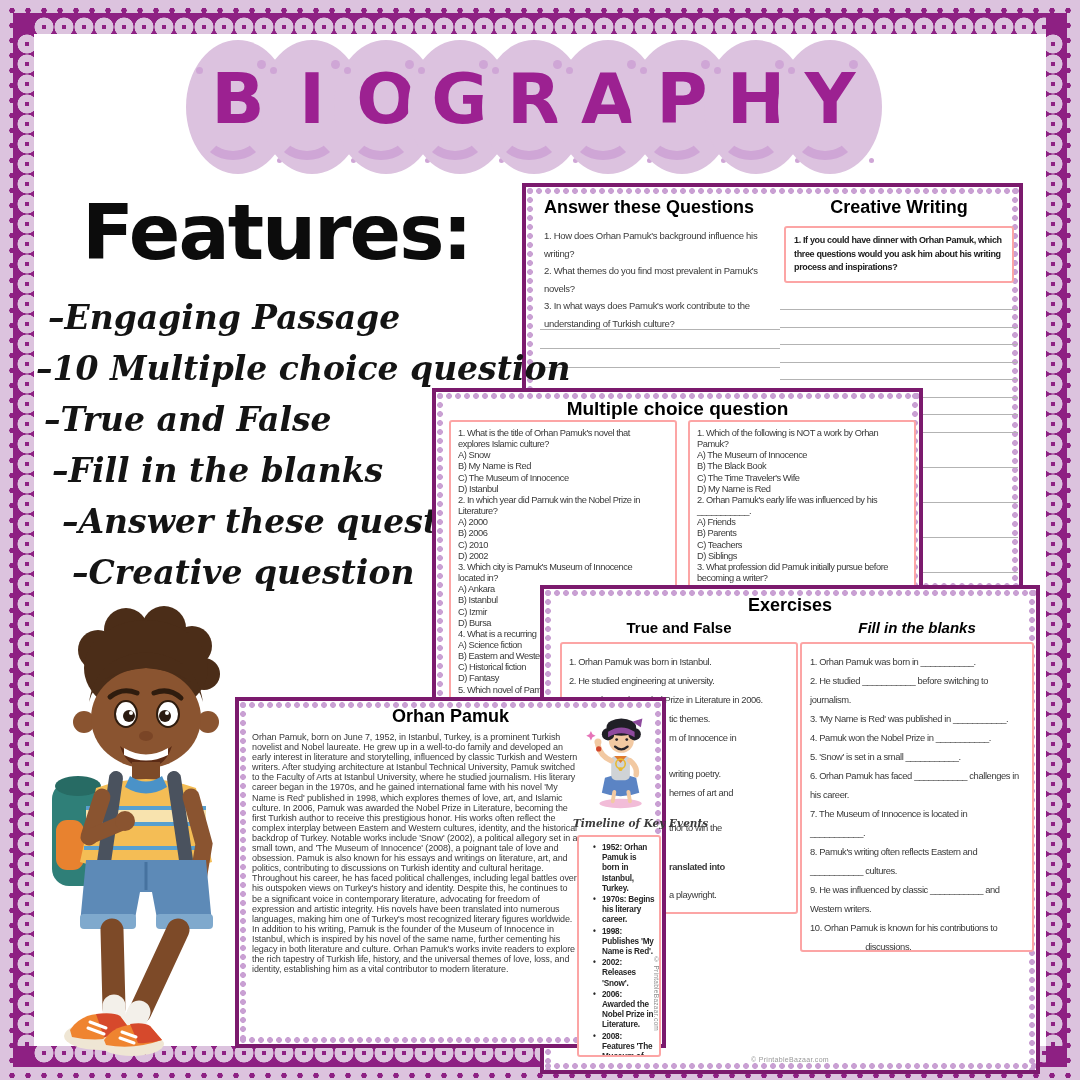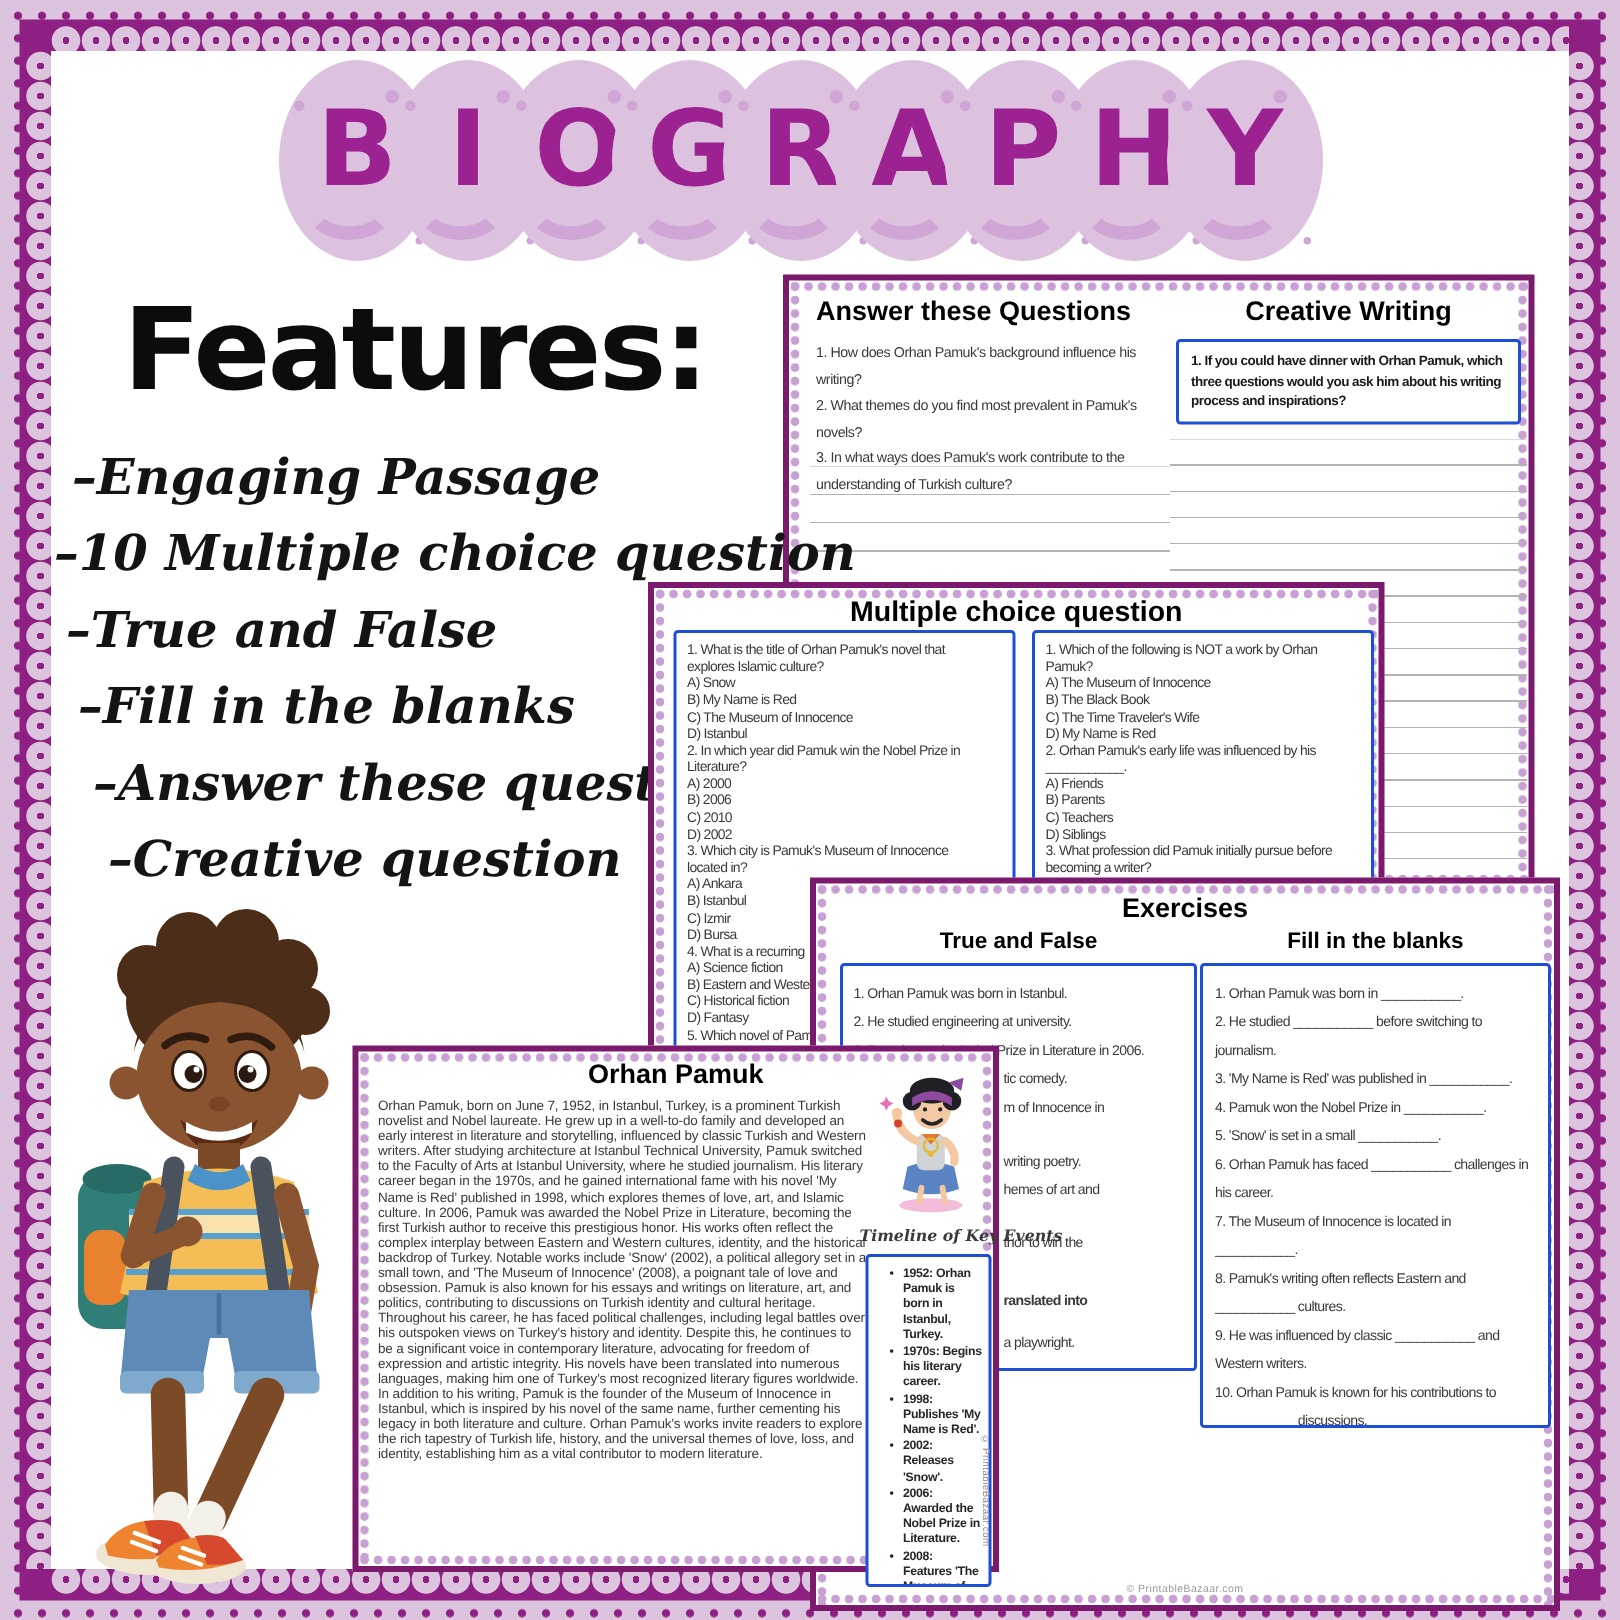--- a/index.html
+++ b/index.html
@@ -48,21 +48,21 @@
 
   
   .sheet { position:absolute; background:#fff; border:4px solid #7b1a6d; }
   .sheet::before { content:''; position:absolute; inset:0; pointer-events:none;
     background:
       radial-gradient(circle at 4px 4px, #c9a0d3 0 2.7px, transparent 3.1px) 0 0 / 9px 8px repeat-x,
       radial-gradient(circle at 4px 4px, #c9a0d3 0 2.7px, transparent 3.1px) 0 100% / 9px 8px repeat-x,
       radial-gradient(circle at 4px 4px, #c9a0d3 0 2.7px, transparent 3.1px) 0 0 / 8px 9px repeat-y,
       radial-gradient(circle at 4px 4px, #c9a0d3 0 2.7px, transparent 3.1px) 100% 0 / 8px 9px repeat-y; }
   .sheet h2 { font-size:18px; font-weight:700; color:#000; text-align:center; }
-  .pbox { border:2px solid #1d4ed8; border-radius:3px; background:#fff; }
+  .pbox { border:2px solid #fca5a5; border-radius:3px; background:#fff; }
   .ruled { background-image:repeating-linear-gradient(to bottom, transparent 0 16.5px, #b3b3b3 16.5px 17.5px); }
   .ruled.wide { background-image:repeating-linear-gradient(to bottom, transparent 0 18px, #b3b3b3 18px 19px); }
   .wmark { position:absolute; left:0; right:0; bottom:7px; text-align:center; font-size:7px; color:#999; letter-spacing:.3px; }
 
   
   .answer-sheet { left:522px; top:183px; width:501px; height:411px; z-index:1; }
   .as-left { position:absolute; left:18px; top:10px; width:234px; }
   .as-left h2 { text-align:left; margin-bottom:9px; }
   .aq-item { font-size:9.5px; letter-spacing:-.3px; line-height:17.5px; color:#3a3a3a; }
   .as-left-lines { position:absolute; left:14px; top:124px; width:240px; height:72px; }
@@ -78,21 +78,21 @@
   .mc-box { position:absolute; top:28px; height:330px; width:228px; padding:6px 7px; overflow:hidden; }
   .mc-box.l { left:13px; }
   .mc-box.r { left:252px; }
   .mc-line { font-size:9.3px; letter-spacing:-.45px; line-height:11.15px; color:#3a3a3a; white-space:nowrap; }
 
   
   .ex-sheet { left:540px; top:585px; width:500px; height:489px; z-index:3; }
   .ex-sheet h2 { margin-top:6px; font-size:18px; }
   .col-head { position:absolute; top:30px; font-size:15px; font-weight:700; color:#000; text-align:center; }
   .tf-head { left:16px; width:238px; }
-  .fb-head { left:256px; width:234px; }
+  .fb-head { left:256px; width:234px;font-style:italic; }
   .tf-box { position:absolute; left:16px; top:53px; width:238px; height:272px; padding:8px 7px; overflow:hidden; }
   .tf-item { font-size:9.4px; letter-spacing:-.4px; line-height:19px; color:#3a3a3a; white-space:nowrap; }
   .tf-item:nth-child(n+4) { margin-left:100px; }
   .tf-item:nth-child(6) { margin-top:17px; }
   .tf-item:nth-child(8) { margin-top:16px; }
   .tf-item:nth-child(9) { margin-top:20px;font-weight:bold; }
   .tf-item:nth-child(10){ margin-top:9px; }
   .fb-box { position:absolute; left:256px; top:53px; width:234px; height:310px; padding:8px; overflow:hidden; }
   .fb-item { font-size:9.4px; letter-spacing:-.4px; line-height:19px; color:#3a3a3a; }
 
@@ -233,21 +233,21 @@
   </div>
 
   <div class="sheet ex-sheet">
     <h2>Exercises</h2>
     <div class="col-head tf-head">True and False</div>
     <div class="col-head fb-head">Fill in the blanks</div>
     <div class="tf-box pbox">
         <div class="tf-item">1. Orhan Pamuk was born in Istanbul.</div>
         <div class="tf-item">2. He studied engineering at university.</div>
         <div class="tf-item">3. Pamuk won the Nobel Prize in Literature in 2006.</div>
-        <div class="tf-item">tic comedy.</div>
+        <div class="tf-item">tic themes.</div>
         <div class="tf-item">m of Innocence in</div>
         <div class="tf-item">writing poetry.</div>
         <div class="tf-item">hemes of art and</div>
         <div class="tf-item">thor to win the</div>
         <div class="tf-item">ranslated into</div>
         <div class="tf-item">a playwright.</div>
       </div>
     <div class="fb-box pbox">
         <div class="fb-item">1. Orhan Pamuk was born in ___________.</div>
         <div class="fb-item">2. He studied ___________ before switching to journalism.</div>

